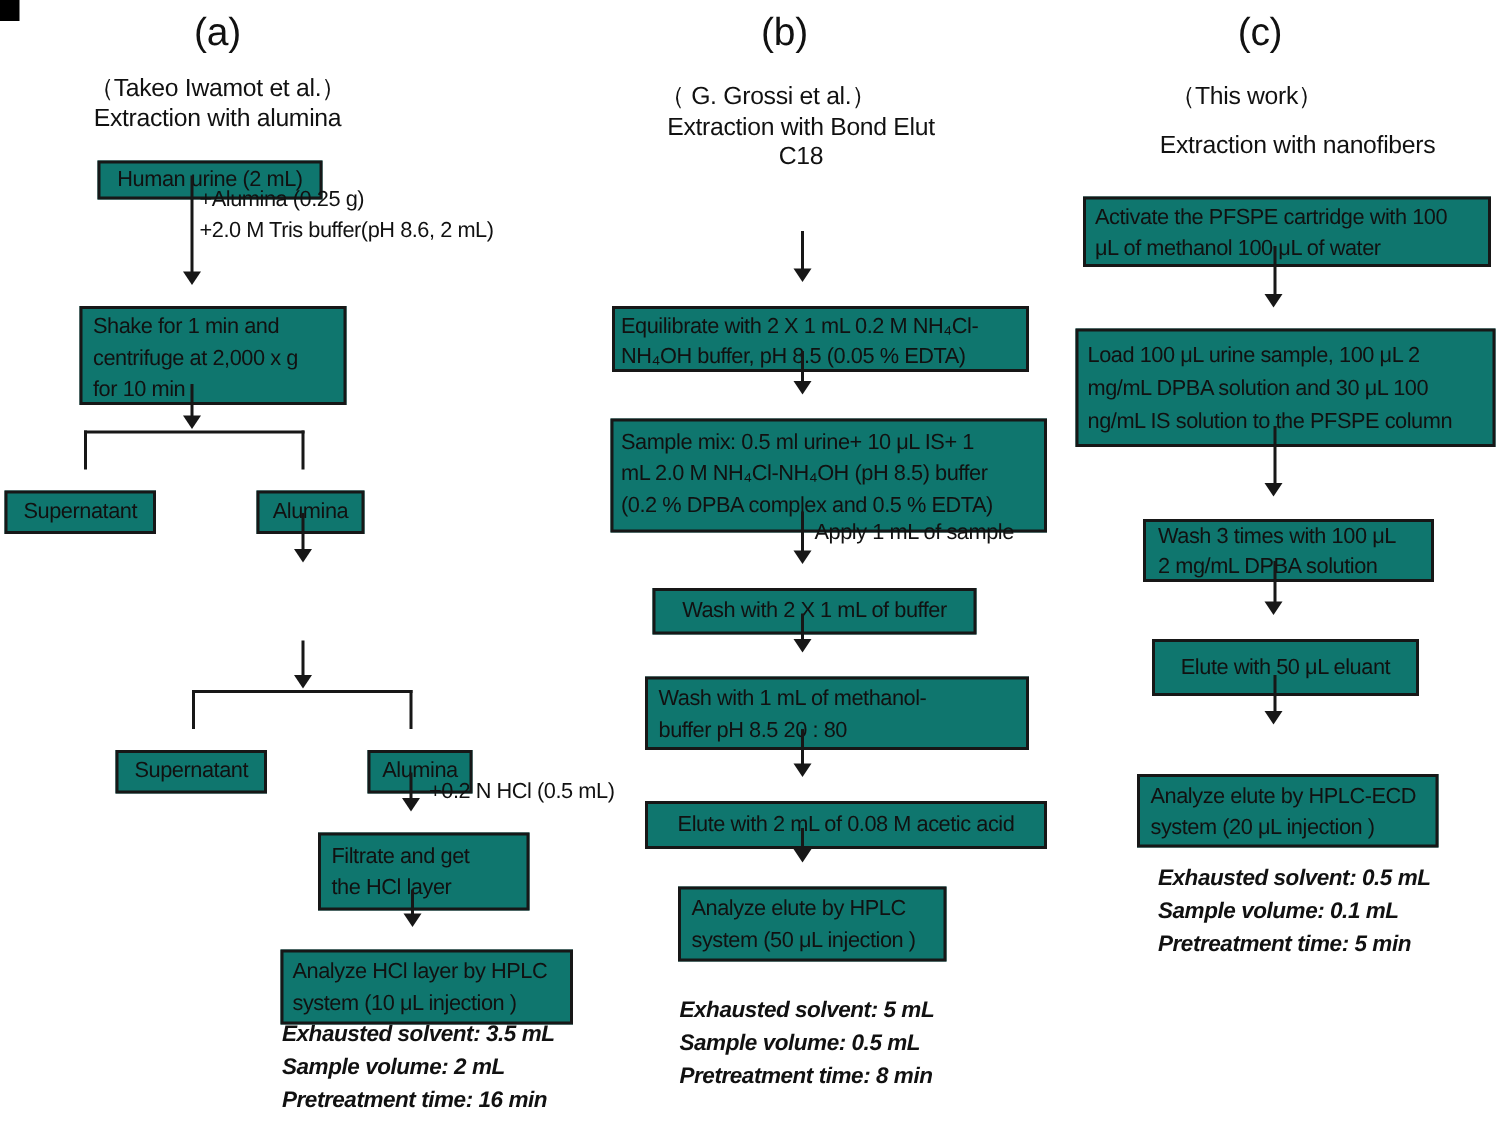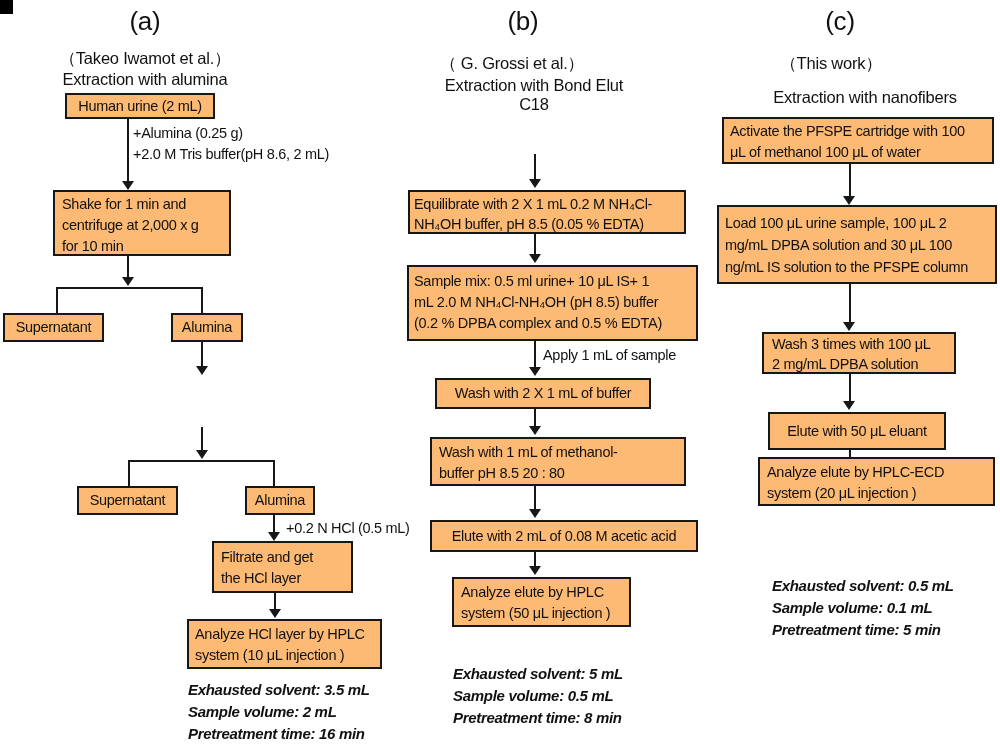--- a/index.html
+++ b/index.html
@@ -1,23 +1,23 @@
 <!DOCTYPE html>
 <html><head>
 <meta charset="utf-8">
 <style>
   html,body{margin:0;padding:0;background:#ffffff;}
   #canvas{
     position:relative;width:1000px;height:750px;background:#ffffff;
     font-family:"Liberation Sans","DejaVu Sans",sans-serif;color:#111;overflow:hidden;
   }
   .box{
-    position:absolute;box-sizing:border-box;background:#fdba74;
+    position:absolute;box-sizing:border-box;background:#0f766e;
     border:2px solid #171717;font-size:14.5px;line-height:21px;
-    letter-spacing:-0.3px;padding:2px 4px;white-space:pre-line;
+    letter-spacing:-0.3px;padding:2px 4px;white-space:pre-line;margin-top:14px;
   }
   .center{display:flex;align-items:center;justify-content:center;text-align:center;padding:0 2px;}
   .hdr{position:absolute;text-align:center;letter-spacing:-0.2px;}
   .panel-letter{font-size:26px;}
   .subhdr{font-size:16.5px;}
   .vline{position:absolute;width:2px;background:#171717;}
   .hline{position:absolute;height:2px;background:#171717;}
   .arrowhead{
     position:absolute;width:0;height:0;
     border-left:6px solid transparent;border-right:6px solid transparent;
@@ -156,20 +156,20 @@
 2 mg/mL DPBA solution</div>
 
   <div class="vline" style="left:849px;top:374px;height:28px;"></div>
   <div class="arrowhead" style="left:843px;top:401px;"></div>
 
   <div class="box center" style="left:768px;top:412px;width:178px;height:38px;">Elute with 50 μL eluant</div>
 
   <div class="vline" style="left:849px;top:450px;height:25px;"></div>
   <div class="arrowhead" style="left:843px;top:474px;"></div>
 
-  <div class="box" style="left:758px;top:457px;width:237px;height:49px;padding:3px 7px;">Analyze elute by HPLC-ECD
+  <div class="box" style="left:758px;top:502px;width:201px;height:49px;padding:3px 7px;">Analyze elute by HPLC-ECD
 system (20 μL injection )</div>
 
   <div class="summary" style="left:772px;top:575px;">Exhausted solvent: 0.5 mL</div>
   <div class="summary" style="left:772px;top:597px;">Sample volume: 0.1 mL</div>
   <div class="summary" style="left:772px;top:619px;">Pretreatment time: 5 min</div>
 
 </div>
 
 </body></html>

